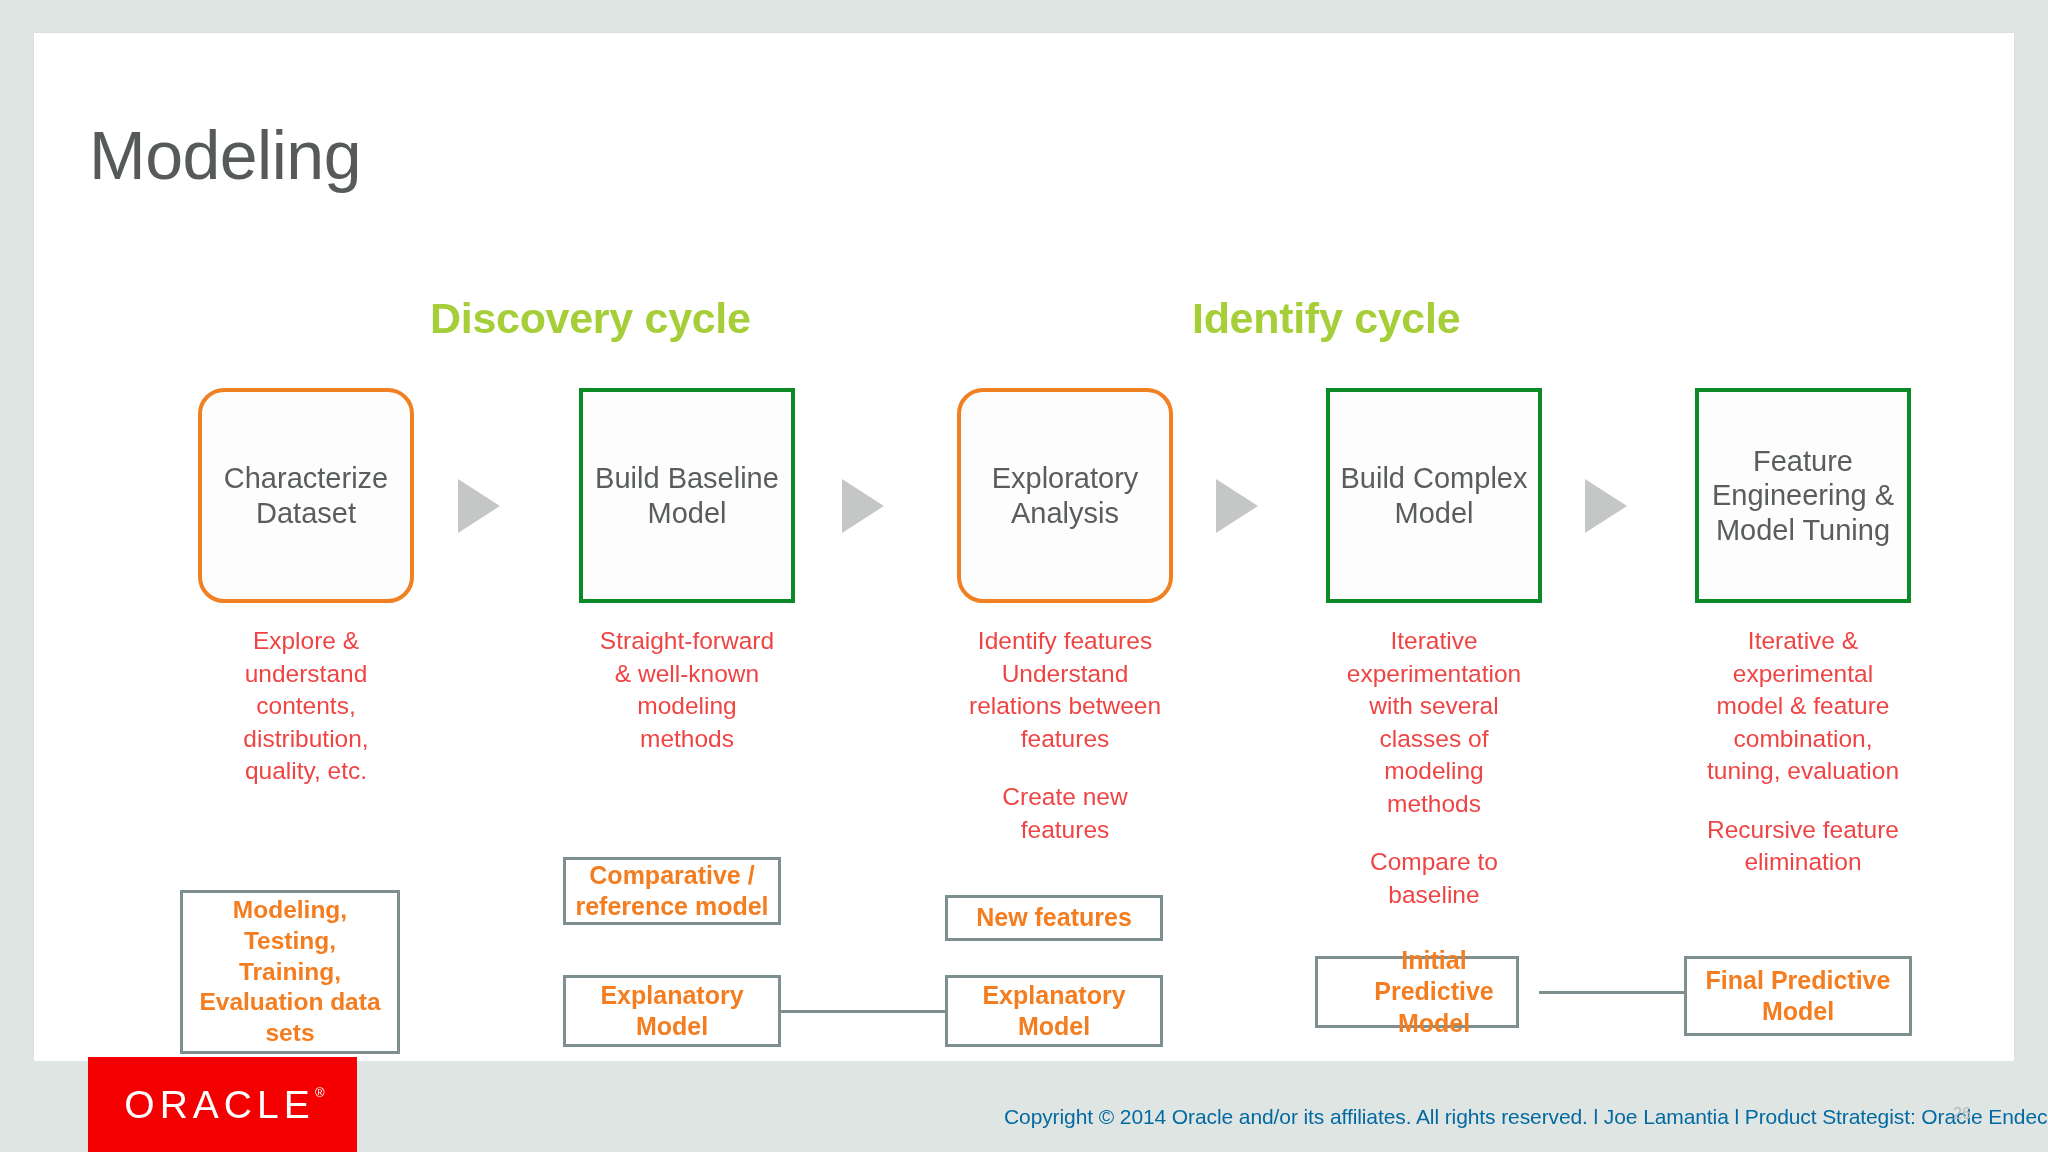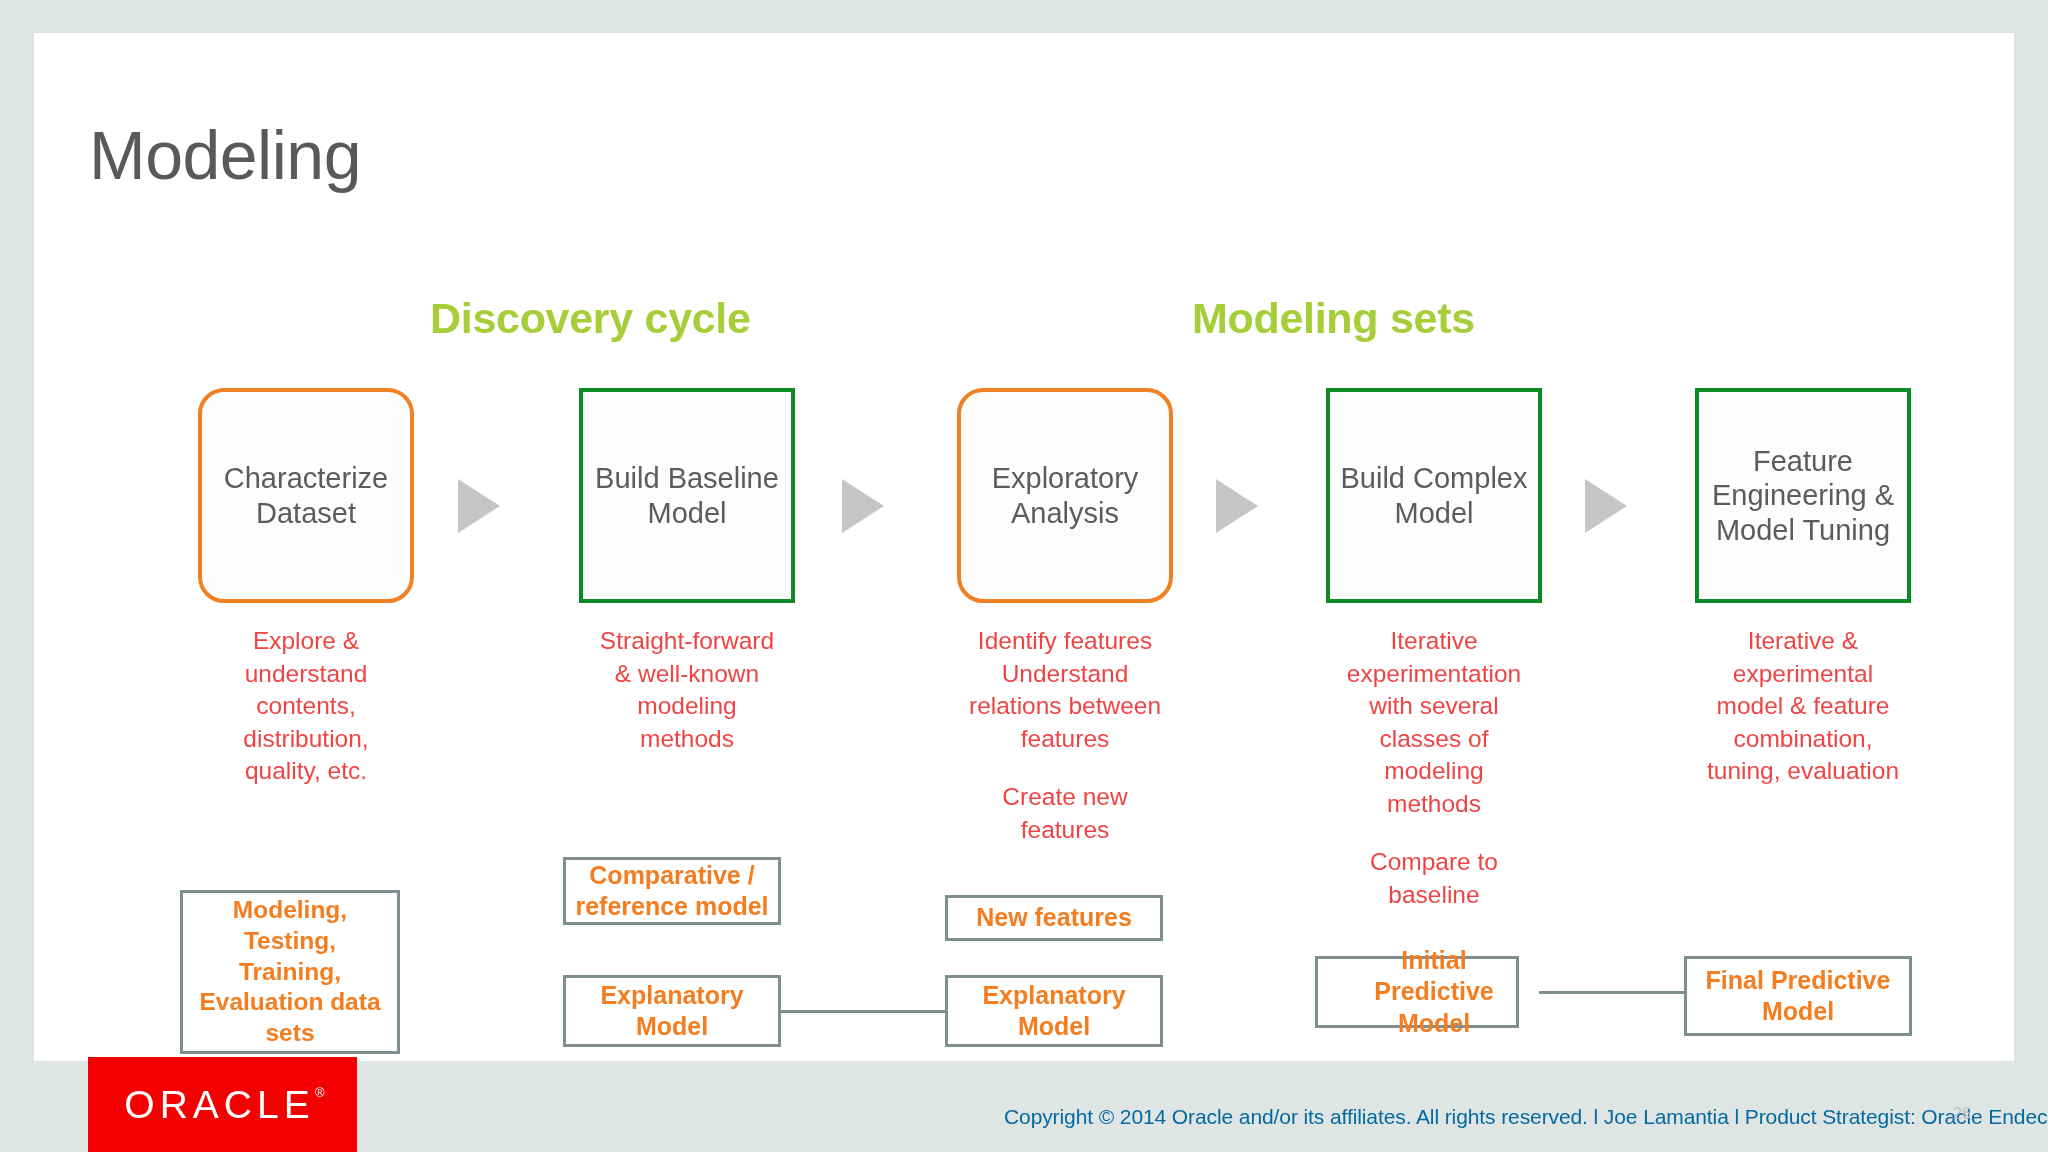--- a/index.html
+++ b/index.html
@@ -200,21 +200,21 @@
   }
 </style>
 </head>
 <body>
 
 <div id="slide">
 
   <div id="page-title">Modeling</div>
 
   <div class="cycle-heading" id="cycle-discovery">Discovery cycle</div>
-  <div class="cycle-heading" id="cycle-modeling">Modeling sets</div>
+  <div class="cycle-heading" id="cycle-modeling">Identify cycle</div>
 
   <div class="stage stage-0">
     <div class="stage-box orange">Characterize
 Dataset</div>
     <div class="stage-desc">Explore &amp;
 understand
 contents,
 distribution,
 quality, etc.</div>
   </div>
@@ -257,20 +257,22 @@
   <div class="stage stage-4">
     <div class="stage-box green">Feature
 Engineering
 &amp; Model
 Tuning</div>
     <div class="stage-desc">Iterative &amp;
 experimental
 model &amp; feature
 combination,
 tuning, evaluation</div>
+    <div class="stage-desc second">Recursive feature
+elimination</div>
   </div>
 
   <div class="arrow arrow-0"></div>
   <div class="arrow arrow-1"></div>
   <div class="arrow arrow-2"></div>
   <div class="arrow arrow-3"></div>
 
   <div class="connector" id="connector-explanatory"></div>
   <div class="connector" id="connector-predictive"></div>
 

